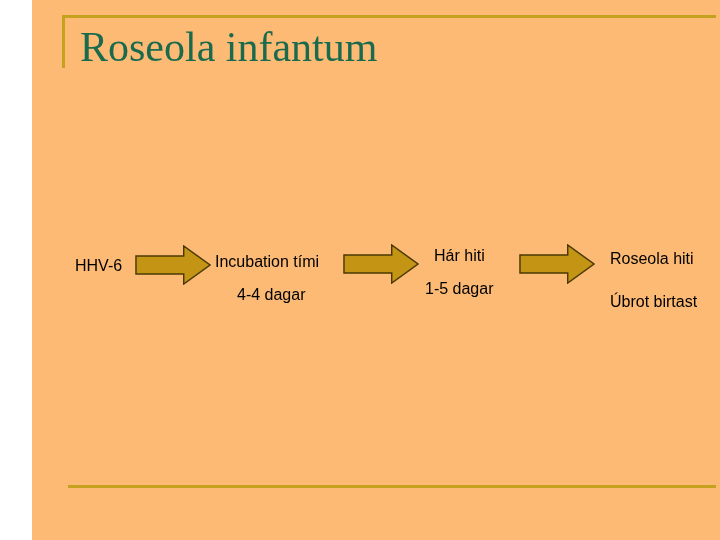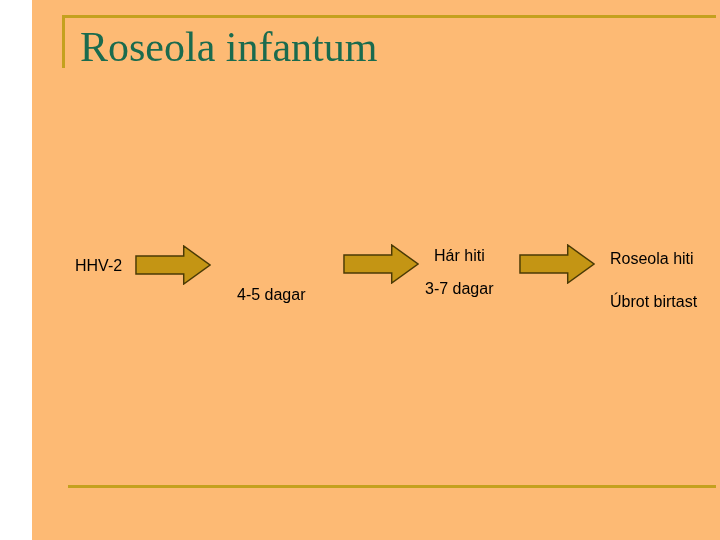--- a/index.html
+++ b/index.html
@@ -95,34 +95,35 @@
 
 <div class="slide">
 
   <div class="rule-top"></div>
   <div class="accent-bar"></div>
 
   <h1 class="title">Roseola infantum</h1>
 
   <div class="diagram">
 
-    <span class="flow-label lbl-start">HHV-2</span>
+    <span class="flow-label lbl-start">HHV-6</span>
 
     <svg class="flow-arrow arrow-1" viewBox="0 0 78 40" preserveAspectRatio="none">
       <polygon points="1,11 50,11 50,1 77,20 50,39 50,29 1,29"></polygon>
     </svg>
 
-    <span class="flow-label lbl-stage1-sub">4-5 dagar</span>
+    <span class="flow-label lbl-stage1">Incubation tími</span>
+    <span class="flow-label lbl-stage1-sub">4-4 dagar</span>
 
     <svg class="flow-arrow arrow-2" viewBox="0 0 78 40" preserveAspectRatio="none">
       <polygon points="1,11 50,11 50,1 77,20 50,39 50,29 1,29"></polygon>
     </svg>
 
     <span class="flow-label lbl-stage2">Hár hiti</span>
-    <span class="flow-label lbl-stage2-sub">3-7 dagar</span>
+    <span class="flow-label lbl-stage2-sub">1-5 dagar</span>
 
     <svg class="flow-arrow arrow-3" viewBox="0 0 78 40" preserveAspectRatio="none">
       <polygon points="1,11 50,11 50,1 77,20 50,39 50,29 1,29"></polygon>
     </svg>
 
     <span class="flow-label lbl-stage3">Roseola hiti</span>
     <span class="flow-label lbl-stage3-sub">Úbrot birtast</span>
 
   </div>
 

